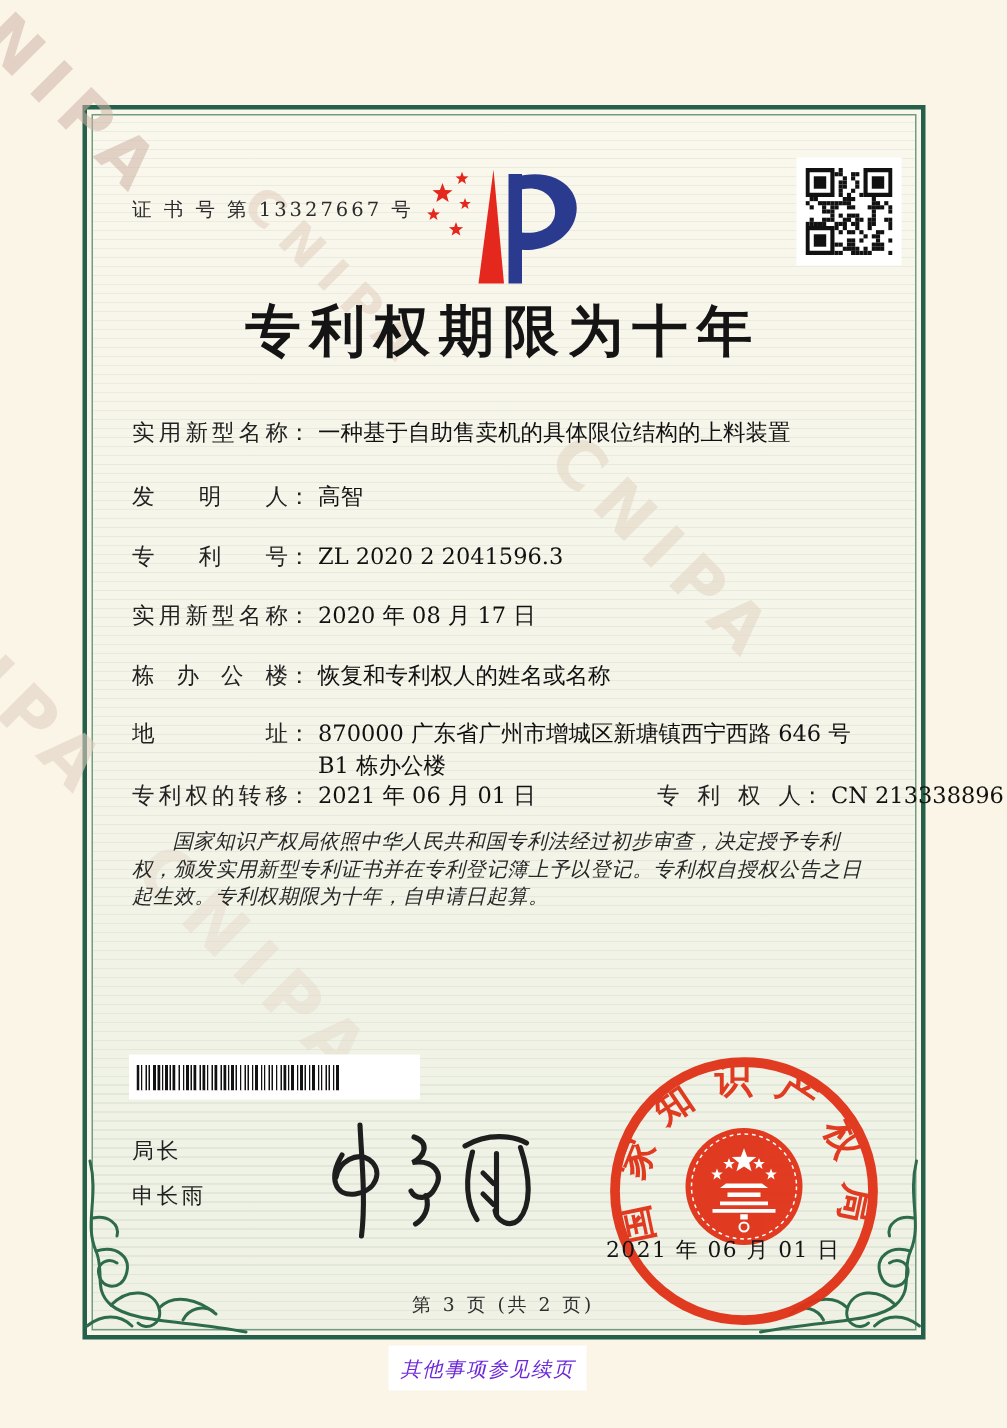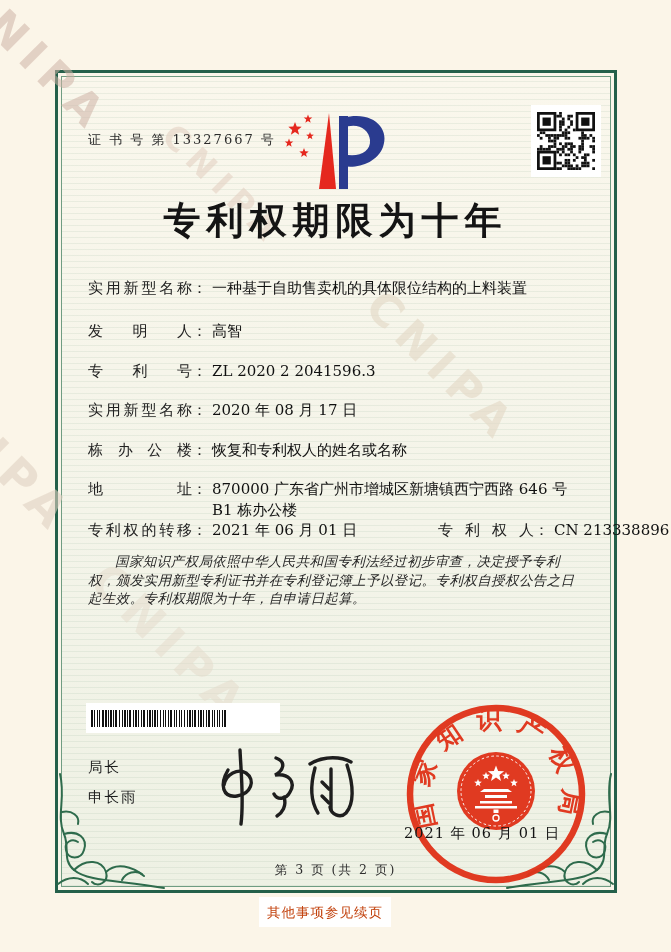--- a/index.html
+++ b/index.html
@@ -89,21 +89,21 @@
   
   .page-no{
     position:absolute;left:0;top:862px;width:671px;z-index:3;
     text-align:center;font-size:12.5px;letter-spacing:2px;color:#2e2e2e;
   }
   .note-box{
     position:absolute;left:259px;top:897px;z-index:3;
     background:#ffffff;padding:5px 8px;
   }
   .note-box span{
-    font-size:13.5px;letter-spacing:1px;color:#c2410c;
+    font-style:italic;font-size:13.5px;letter-spacing:1px;color:#6d28d9;
   }
 </style>
 </head>
 <body>
 
 <svg width="0" height="0" style="position:absolute">
   <defs>
     <polygon id="star" points="0,-9 2.23,-3.07 8.56,-2.78 3.61,1.17 5.29,7.28 0,3.8 -5.29,7.28 -3.61,1.17 -8.56,-2.78 -2.23,-3.07"></polygon>
   </defs>
 </svg>

